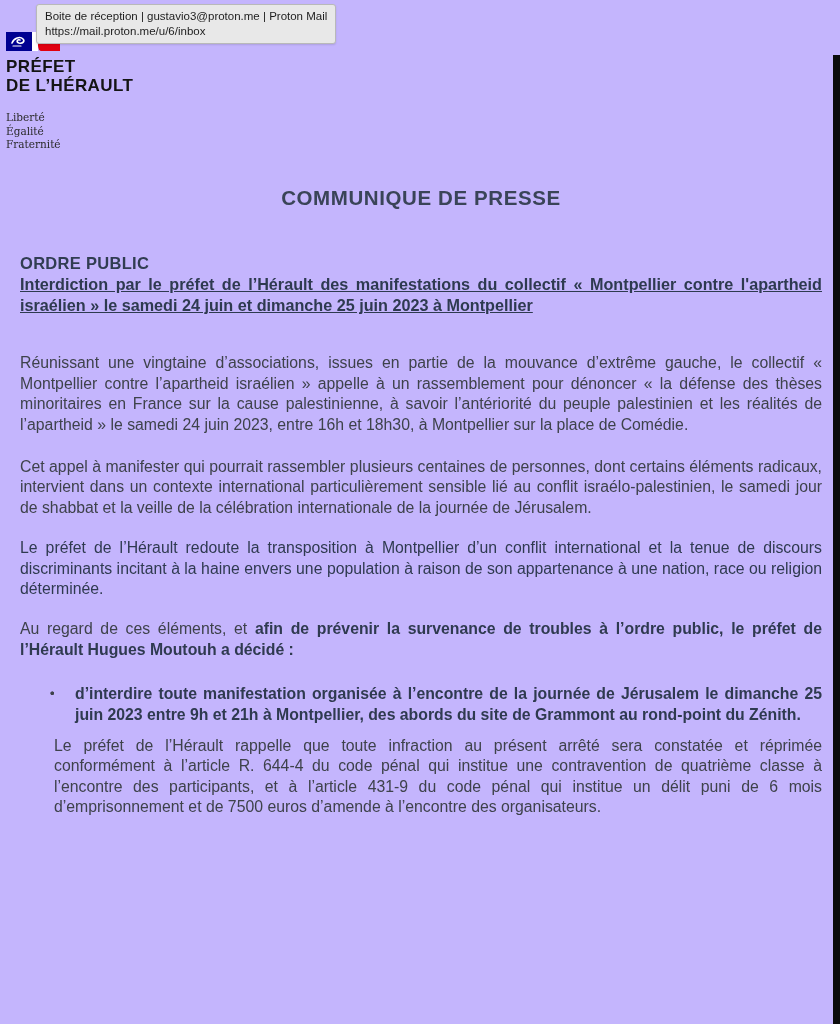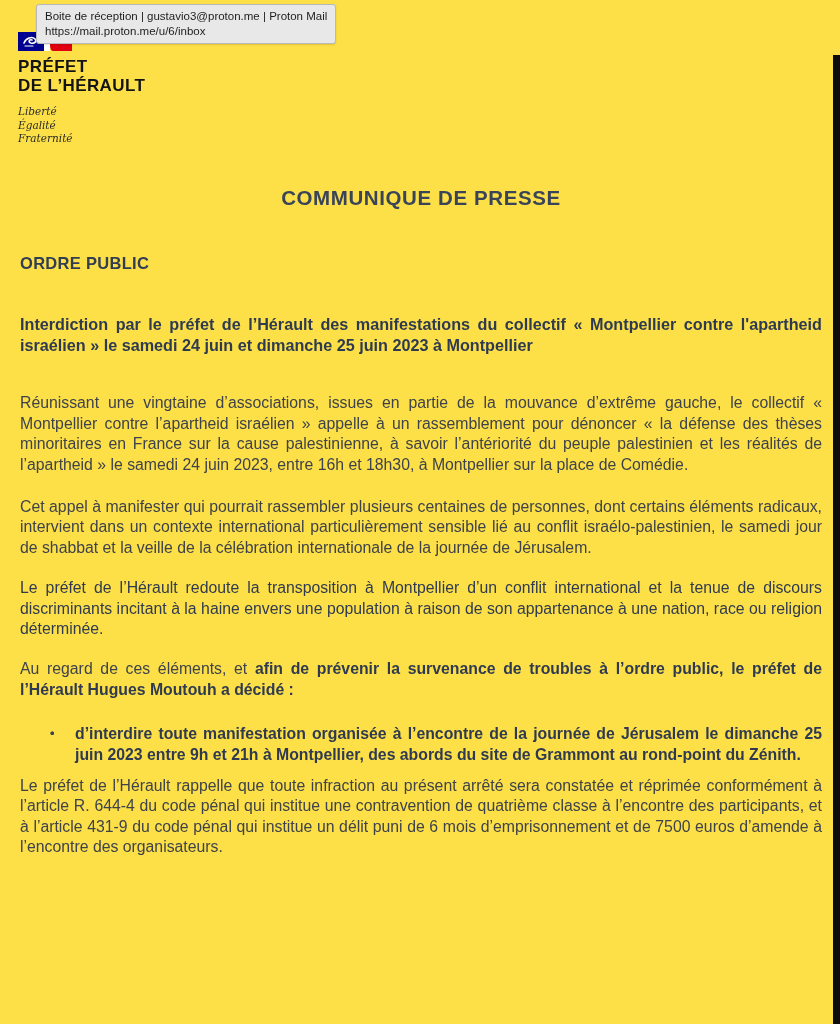--- a/index.html
+++ b/index.html
@@ -4,21 +4,21 @@
 <title>Communiqué de presse</title>
 <style>
   * { margin: 0; padding: 0; box-sizing: border-box; }
   html, body { background: #ffffff; }
   body { font-family: "Liberation Sans", sans-serif; }
 
   .page {
     position: relative;
     width: 840px;
     height: 1024px;
-    background: #fde047;
+    background: #c4b5fd;
     overflow: hidden;
   }
 
   
   .tooltip {
     position: absolute;
     left: 36px;
     top: 4px;
     background: #e8e8e8;
     border: 1px solid #b9b9b9;
@@ -26,28 +26,28 @@
     padding: 4px 8px 5px 8px;
     font-size: 11.5px;
     line-height: 14.5px;
     color: #1d1d1d;
     white-space: nowrap;
     z-index: 5;
     box-shadow: 0 1px 2px rgba(0,0,0,0.12);
   }
 
   
-  .gov-logo { position: absolute; left: 18px; top: 32px; z-index: 1; }
+  .gov-logo { position: absolute; left: 6px; top: 32px; z-index: 1; }
   .flag { display: flex; align-items: flex-start; height: 20px; margin-bottom: 5px; }
   .flag .blue  { width: 26px; height: 19px; position: relative; }
   .flag .gap   { width: 6px;  height: 19px; background: #ffffff; }
   .flag .red   { width: 22px; height: 19px; border-top-left-radius: 7px 14px; border-bottom-left-radius: 3px 6px; }
   .flag .blue svg { position: absolute; left: 2px; top: 2px; }
   .gov-name { font-weight: bold; color: #141414; font-size: 17px; line-height: 19px; letter-spacing: 0.4px; }
-  .gov-motto { margin-top: 10px; font-family: "DejaVu Serif", serif; font-style: italic; font-size: 10.5px; line-height: 13.5px; color: #2a2a2a; }
+  .gov-motto { margin-top: 16px; font-family: "DejaVu Serif", serif; font-size: 10.5px; line-height: 13.5px; color: #2a2a2a; }
 
   
   .edge-strip {
     position: absolute;
     right: 0;
     top: 55px;
     width: 7px;
     height: 969px;
     background: #0c0c0c;
   }
@@ -75,33 +75,33 @@
     font-size: 17px;
   }
   .section-heading {
     margin-top: 45px;
     color: #313d52;
     font-weight: bold;
     font-size: 16.5px;
     letter-spacing: 0.3px;
   }
   .headline {
-    margin-top: 40px;
     color: #2e3a50;
     font-weight: bold;
     font-size: 16.2px;
     line-height: 20.8px;
     text-align: justify;
+    text-decoration: underline;
   }
   .para { margin-top: 22px; text-align: justify; }
   .para.first { margin-top: 38px; }
   .para.bold { color: #2f3a50; font-weight: normal; margin-top: 20px; }
   .para.mixed { margin-top: 20px; }
   .para.mixed .emph { color: #2f3a50; font-weight: bold; }
-  .para.last { margin-top: 10px; }
+  .para.last { margin-top: 10px; margin-left: 34px; }
 
   ul.decisions { margin-top: 20px; list-style: none; }
   ul.decisions li {
     position: relative;
     padding-left: 55px;
     margin-top: 0;
     color: #2f3a50;
     font-weight: bold;
     text-align: justify;
     line-height: 20.8px;

